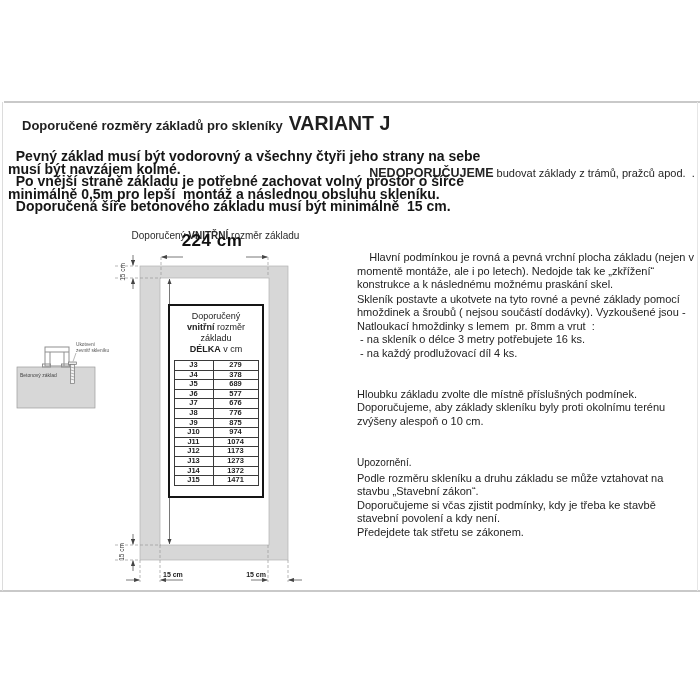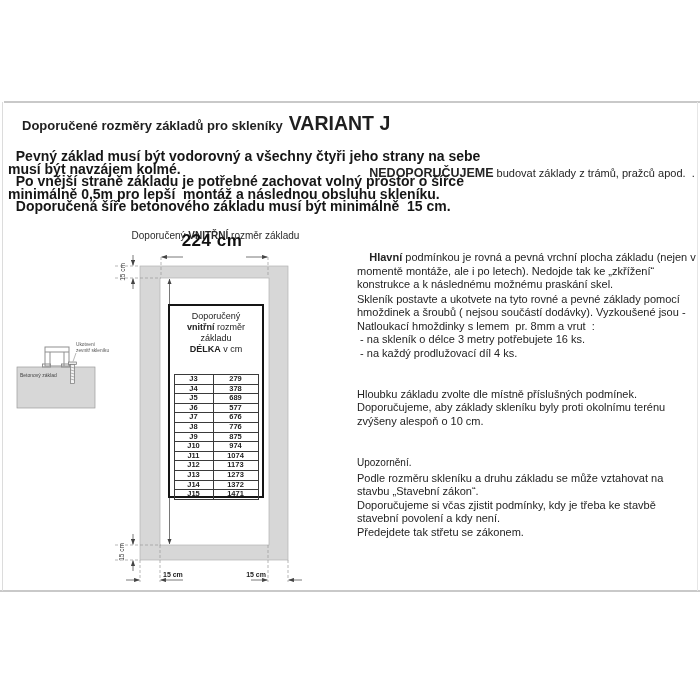--- a/index.html
+++ b/index.html
@@ -4,31 +4,31 @@
 <style>
   html,body{margin:0;padding:0;background:#fff;}
   .page{position:relative;width:700px;height:700px;background:#ffffff;overflow:hidden;
         font-family:"Liberation Sans",sans-serif;color:#1f1f1f;}
   .abs{position:absolute;}
   .rule{background:#c9c9c9;}
   .title{font-size:13px;font-weight:bold;white-space:nowrap;}
   .title .product{font-size:19.5px;font-weight:bold;margin-left:6px;text-align:right;}
   .intro{font-size:14px;font-weight:bold;line-height:12.6px;white-space:pre;color:#161616;}
   .rp{font-size:11px;line-height:13.4px;white-space:pre;color:#242424;width:345px;}
-  .rp .lead-bold{font-weight:bold;}
+  .rp .lead-bold{font-weight:normal;}
   .rp .big-bold{font-weight:bold;font-size:12.5px;}
   .warn-title{font-size:10px;font-weight:normal;color:#1a1a1a;}
   .cap{font-size:10px;text-align:center;color:#2a2a2a;white-space:nowrap;}
   .cap b{font-weight:bold;}
   .dimw{font-size:17px;font-weight:bold;text-align:center;color:#111;letter-spacing:.5px;}
   .stable{box-sizing:border-box;background:#fff;border:2.5px solid #151515;
           padding-top:5px;z-index:5;}
   .stable .hdr{font-size:9px;line-height:11px;text-align:center;color:#222;}
   .stable .hdr b{font-weight:bold;}
-  .stable table{border-collapse:collapse;margin:19px auto 0 auto;}
+  .stable table{border-collapse:collapse;margin:5px auto 0 auto;}
   .stable td{border:1px solid #3a3a3a;font-size:7.5px;font-weight:bold;color:#222;
              text-align:center;height:8.6px;padding:0;line-height:8.6px;}
   .stable td.c1{width:38px;}
   .stable td.c2{width:44px;}
   .inset-note{font-size:7.5px;line-height:10px;white-space:pre;color:#3c3c3c;}
   svg text{font-family:"Liberation Sans",sans-serif;}
 </style>
 </head>
 <body>
 

